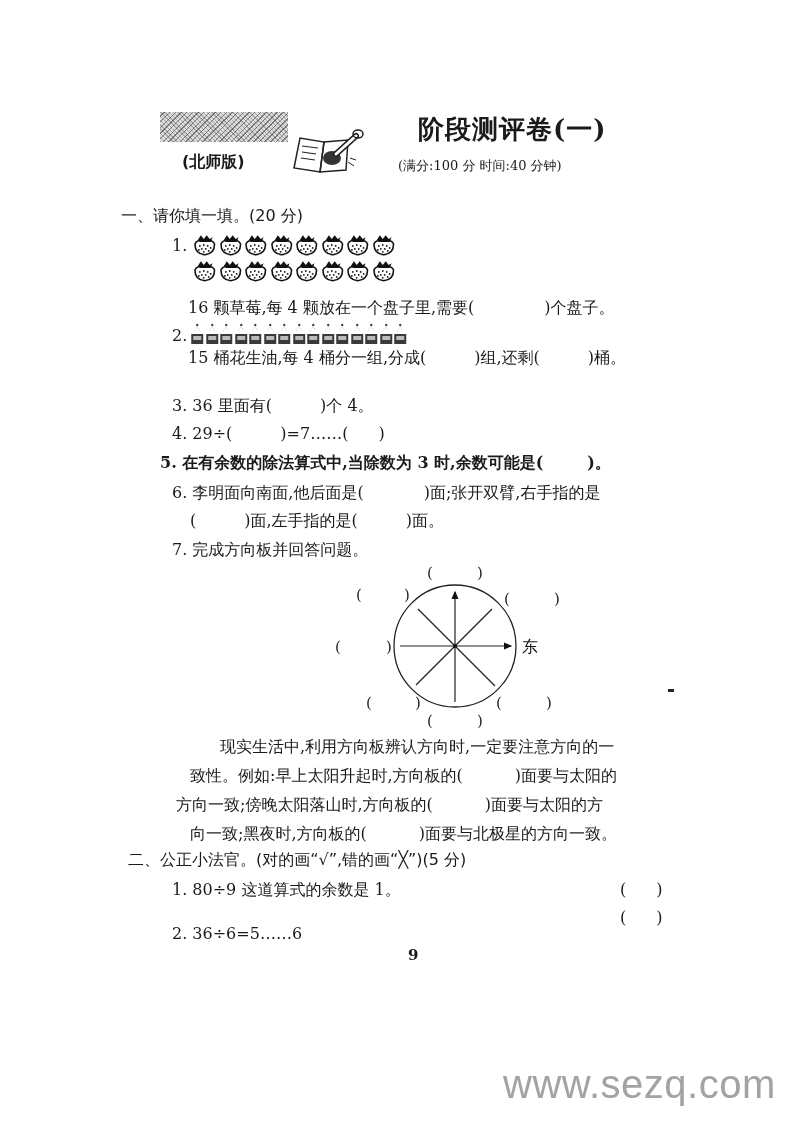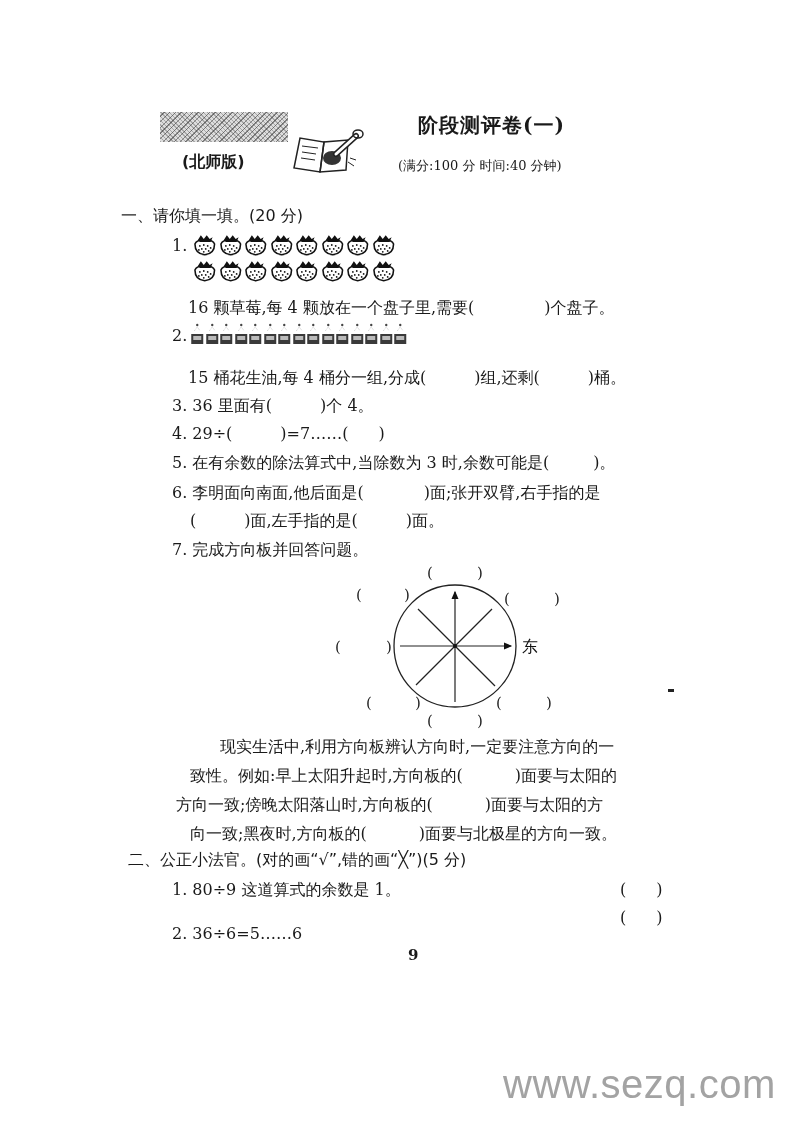--- a/index.html
+++ b/index.html
@@ -11,21 +11,21 @@
   .banner {
     left: 160px; top: 112px; width: 128px; height: 30px;
     background:
       repeating-linear-gradient(45deg, #9a9a9a 0 1px, #d8d8d8 1px 3px),
       repeating-linear-gradient(-45deg, #7f7f7f 0 1px, transparent 1px 4px);
     background-blend-mode: multiply;
     opacity: 0.85;
   }
   .edition { left: 182px; top: 152px; font-size: 16px; font-weight: bold; font-family: "DejaVu Sans", sans-serif; }
   .book-icon { left: 290px; top: 128px; width: 80px; height: 50px; }
-  .title { left: 418px; top: 112px; font-size: 20px; font-weight: bold; letter-spacing: 1px; }
+  .title { left: 418px; top: 112px; font-size: 26px; font-weight: bold; letter-spacing: 1px; }
   .meta { left: 398px; top: 157px; font-size: 13px; }
 
   .section-head { font-size: 16px; font-weight: normal; font-family: "DejaVu Sans", sans-serif; }
   .line { font-size: 16px; }
 
   .fruit-row { display: flex; gap: 0px; }
   .fruit { width: 25.5px; height: 22px; }
 
   .bucket-row { display: flex; }
   .bucket { width: 14.5px; height: 24px; }
@@ -394,33 +394,33 @@
       <rect x="3" y="14" width="8" height="4" fill="#bbb"></rect>
     </svg>
   <svg class="bucket" viewBox="0 0 14 24">
       <circle cx="7" cy="3" r="1.2" fill="#444"></circle>
       <path d="M4 9 L7 5 L10 9" fill="none" stroke="#aaa" stroke-width="0.6" stroke-dasharray="1 1"></path>
       <rect x="1" y="12" width="12" height="10" fill="#3a3a3a"></rect>
       <rect x="3" y="14" width="8" height="4" fill="#bbb"></rect>
     </svg>
 </div>
 
-<div class="abs line" style="left:188px; top:368px;">
+<div class="abs line" style="left:188px; top:348px;">
   <span>15 桶花生油,每 4 桶分一组,分成(</span><span class="blank" style="width:48px;"></span><span>)组,还剩(</span><span class="blank" style="width:48px;"></span><span>)桶。</span>
 </div>
 
 <div class="abs line" style="left:172px; top:396px;">
   <span>3. 36 里面有(</span><span class="blank" style="width:48px;"></span><span>)个 4。</span>
 </div>
 
 <div class="abs line" style="left:172px; top:424px;">
   <span>4. 29÷(</span><span class="blank" style="width:48px;"></span><span>)=7……(</span><span class="blank" style="width:30px;"></span><span>)</span>
 </div>
 
-<div class="abs line" style="left:172px; top:453px;">
+<div class="abs line" style="left:160px; top:453px;font-weight:bold;">
   <span>5. 在有余数的除法算式中,当除数为 3 时,余数可能是(</span><span class="blank" style="width:44px;"></span><span>)。</span>
 </div>
 
 <div class="abs line" style="left:172px; top:483px;">
   <span>6. 李明面向南面,他后面是(</span><span class="blank" style="width:60px;"></span><span>)面;张开双臂,右手指的是</span>
 </div>
 <div class="abs line" style="left:190px; top:511px;">
   <span>(</span><span class="blank" style="width:48px;"></span><span>)面,左手指的是(</span><span class="blank" style="width:48px;"></span><span>)面。</span>
 </div>
 

